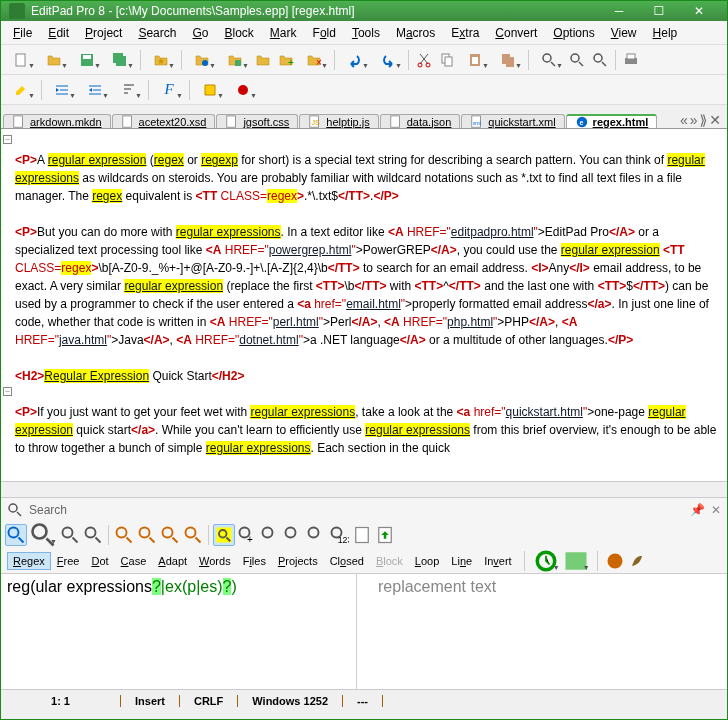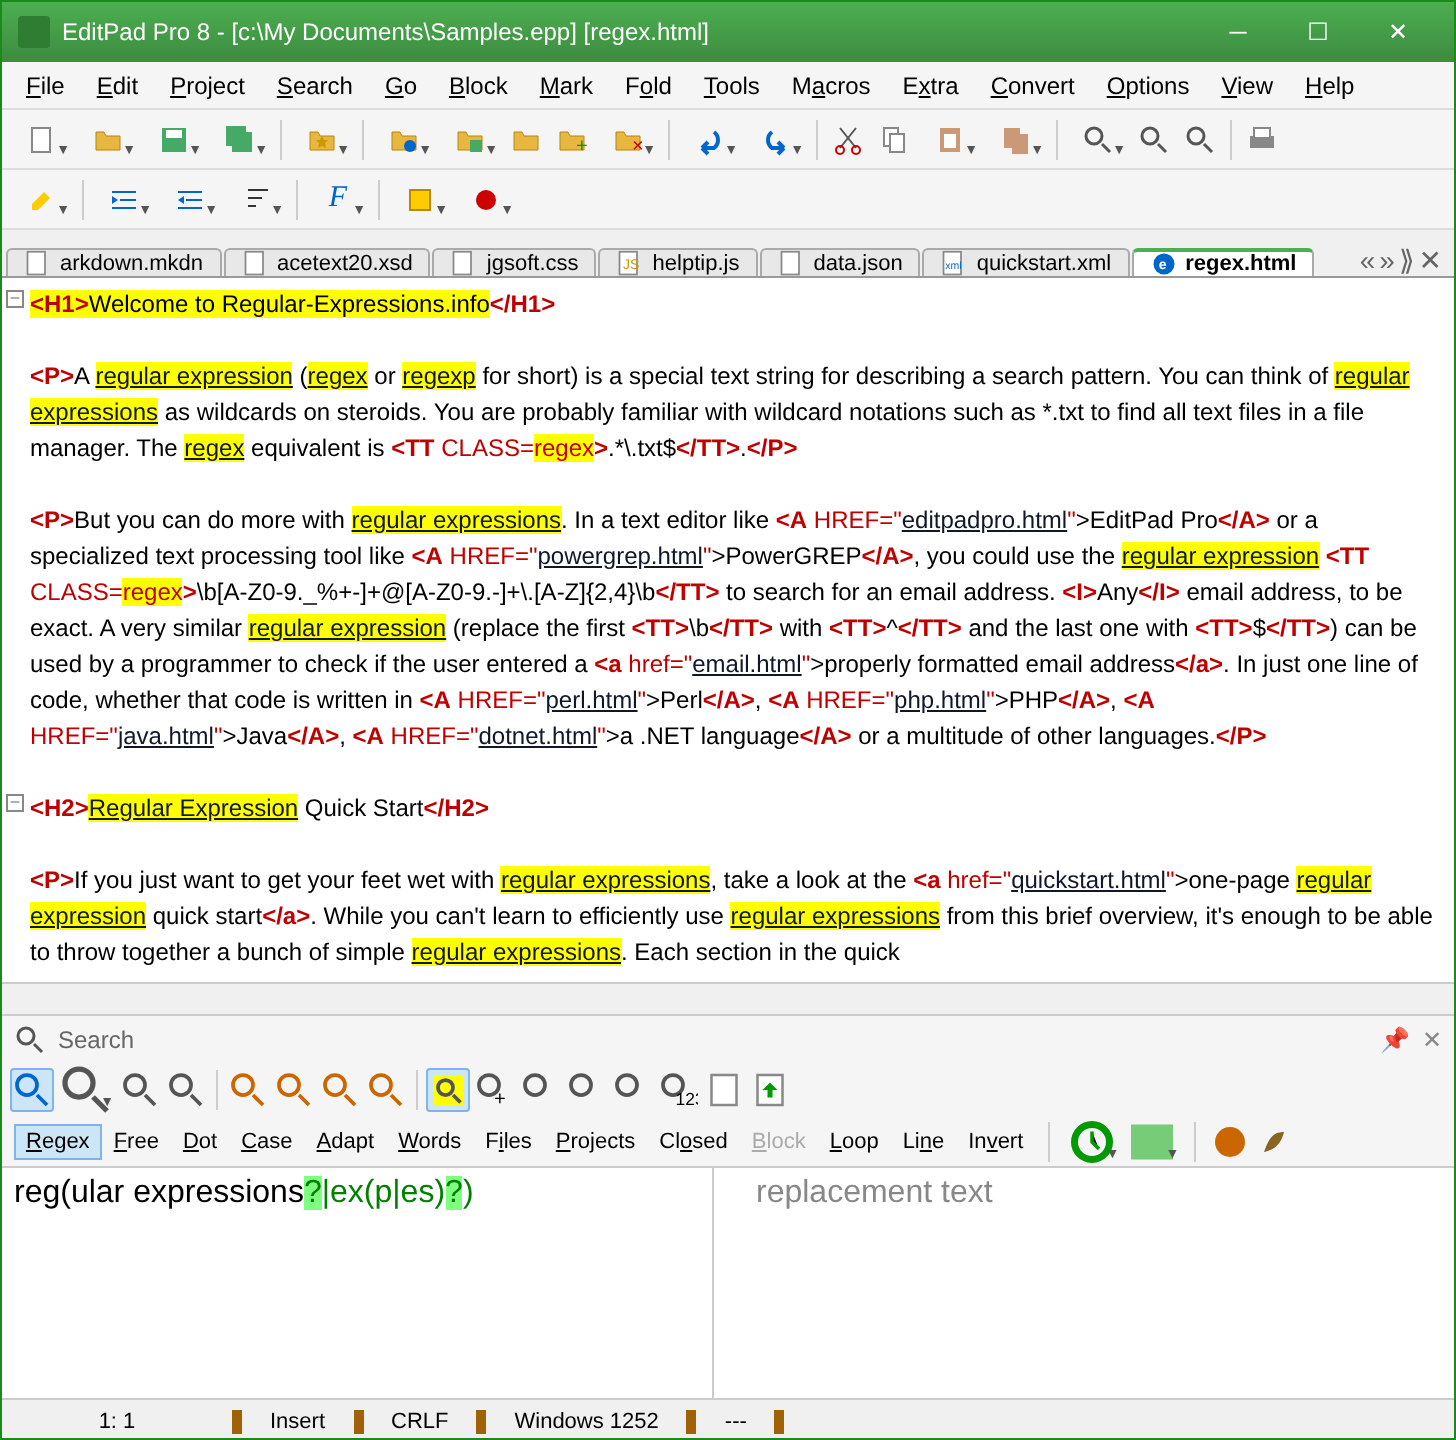--- a/index.html
+++ b/index.html
@@ -1,31 +1,31 @@
 <!DOCTYPE html>
 <html><head>
 <meta charset="utf-8">
 <style>
 * { box-sizing: border-box; margin: 0; padding: 0; }
 body { font-family: "Segoe UI", Tahoma, sans-serif; font-size: 12px; background: #f0f0f0; width: 728px; height: 720px; overflow: hidden; border: 1px solid #1a8a1a; }
-.titlebar { height: 30px; background: linear-gradient(#4CAF50, #3d8b40); color: white; display: flex; align-items: center; padding: 0 8px; }
+.titlebar { height: 20px; background: linear-gradient(#4CAF50, #3d8b40); color: white; display: flex; align-items: center; padding: 0 8px; }
 .titlebar .icon { width: 16px; height: 16px; background: #2e7d32; margin-right: 6px; border-radius: 2px; }
 .titlebar .title { flex: 1; font-size: 12px; }
 .titlebar .winbtn { width: 40px; height: 28px; display: flex; align-items: center; justify-content: center; color: white; cursor: pointer; }
 .menubar { height: 24px; background: #f5f5f5; display: flex; align-items: center; padding: 0 4px; border-bottom: 1px solid #ddd; }
 .menubar span { padding: 3px 8px; cursor: pointer; }
 .menubar span u { text-decoration: underline; }
 .toolbar { height: 30px; background: #f5f5f5; display: flex; align-items: center; padding: 2px 4px; border-bottom: 1px solid #ddd; gap: 1px; }
 .tbtn { width: 22px; height: 22px; display: inline-flex; align-items: center; justify-content: center; cursor: pointer; border: 1px solid transparent; border-radius: 2px; position: relative; }
 .tbtn.dd { width: 32px; }
 .tbtn .arrow { position: absolute; right: 1px; bottom: 1px; font-size: 7px; color: #555; }
 .tbtn svg { width: 16px; height: 16px; }
 .sep { width: 1px; height: 20px; background: #ccc; margin: 0 3px; }
 .tabs { height: 24px; background: #f0f0f0; display: flex; align-items: flex-end; padding: 0 2px; border-bottom: 1px solid #999; overflow: hidden; }
-.tab { height: 14px; padding: 2px 8px; background: #e8e8e8; border: 1px solid #aaa; border-bottom: none; margin-right: 1px; display: flex; align-items: center; gap: 4px; font-size: 11px; border-radius: 3px 3px 0 0; cursor: pointer; white-space: nowrap; }
+.tab { height: 14px; padding: 2px 8px; background: #e8e8e8; border: 1px solid #aaa; border-bottom: none; margin-right: 1px; display: flex; align-items: center; gap: 4px; font-size: 11px; border-radius: 3px 3px 0 0; cursor: pointer; white-space: nowrap; text-decoration: underline; }
 .tab.active { background: #fff; border-top: 2px solid #4CAF50; font-weight: bold; }
 .tab .ticon { width: 14px; height: 14px; }
 .tabnav { display: flex; gap: 2px; margin-left: auto; align-items: center; padding: 0 4px; }
 .tabnav span { cursor: pointer; color: #666; font-size: 14px; }
 .editor { height: 352px; background: #fff; overflow: auto; padding: 4px 6px; font-family: Verdana, sans-serif; font-size: 12px; line-height: 1.5; position: relative; }
 .editor .fold { position: absolute; left: 2px; color: #888; font-size: 9px; border: 1px solid #888; width: 9px; height: 9px; display: flex; align-items: center; justify-content: center; cursor: pointer; }
 .tag { color: #c00000; font-weight: bold; }
 .attr { color: #c00000; }
 .hilite { background: #ffff00; }
 .link { color: #0f172a; text-decoration: underline; }
@@ -42,21 +42,21 @@
 .sopt { padding: 2px 5px; cursor: pointer; border: 1px solid transparent; }
 .sopt.active { background: #cde6f7; border-color: #7eb4ea; }
 .sopt.disabled { color: #aaa; }
 .sopt u { text-decoration: underline; }
 .panes { height: 116px; display: flex; background: #fff; border-top: 1px solid #ccc; }
 .pane { flex: 1; padding: 4px 6px; font-family: Verdana, sans-serif; font-size: 16px; border-right: 1px solid #ccc; }
 .pane:last-child { border-right: none; margin-left: 15px; }
 .rx-grp { color: #008000; }
 .rx-special { background: #7fff7f; color: #008000; }
 .statusbar { height: 22px; background: #f0f0f0; border-top: 1px solid #ccc; display: flex; align-items: center; font-size: 11px; }
-.statusbar .cell { padding: 0 14px; border-right: 5px solid #a16207; }
+.statusbar .cell { padding: 0 14px; border-right: 1px solid #a16207; font-weight: bold; }
 .folder-icon { fill: #e8b73f; stroke: #b8860b; stroke-width: 0.5; }
 .page-icon { fill: #fff; stroke: #888; stroke-width: 1; }
 .mag { fill: none; stroke: #555; stroke-width: 1.5; }
 .mag.blue { stroke: #0066cc; fill: #cce6ff; }
 </style>
 </head>
 <body>
 
 <div class="titlebar">
   <div class="icon"></div>
@@ -325,21 +325,20 @@
   <div class="tabnav">
     <span>«</span>
     <span>»</span>
     <span>⟫</span>
     <span>✕</span>
   </div>
 </div>
 
 <div class="editor">
 <div class="fold" style="top:6px">−</div>
-<div style="padding-left:8px"><span class="tag hilite">&lt;H1&gt;</span><span class="hilite">Welcome to Regular-Expressions.info</span><span class="tag">&lt;/H1&gt;</span></div>
 <br>
 <div style="padding-left:8px"><span class="tag">&lt;P&gt;</span><span>A </span><span class="hilite link">regular expression</span><span> (</span><span class="hilite link">regex</span><span> or </span><span class="hilite link">regexp</span><span> for short) is a special text string for describing a search pattern.  You can think of </span><span class="hilite link">regular expressions</span><span> as wildcards on steroids.  You are probably familiar with wildcard notations such as *.txt to find all text files in a file manager.  The </span><span class="hilite link">regex</span><span> equivalent is </span><span class="tag">&lt;TT</span><span class="attr"> CLASS=</span><span class="attr hilite">regex</span><span class="tag">&gt;</span><span>.*\.txt$</span><span class="tag">&lt;/TT&gt;</span><span>.</span><span class="tag">&lt;/P&gt;</span></div>
 <br>
 <div style="padding-left:8px"><span class="tag">&lt;P&gt;</span><span>But you can do more with </span><span class="hilite link">regular expressions</span><span>.  In a text editor like </span><span class="tag">&lt;A</span><span class="attr"> HREF="</span><span class="link">editpadpro.html</span><span class="attr">"</span><span>&gt;EditPad Pro</span><span class="tag">&lt;/A&gt;</span><span> or a specialized text processing tool like </span><span class="tag">&lt;A</span><span class="attr"> HREF="</span><span class="link">powergrep.html</span><span class="attr">"</span><span>&gt;PowerGREP</span><span class="tag">&lt;/A&gt;</span><span>, you could use the </span><span class="hilite link">regular expression</span> <span class="tag">&lt;TT</span><span class="attr"> CLASS=</span><span class="attr hilite">regex</span><span class="tag">&gt;</span><span>\b[A-Z0-9._%+-]+@[A-Z0-9.-]+\.[A-Z]{2,4}\b</span><span class="tag">&lt;/TT&gt;</span><span> to search for an email address.  </span><span class="tag">&lt;I&gt;</span><span>Any</span><span class="tag">&lt;/I&gt;</span><span> email address, to be exact.  A very similar </span><span class="hilite link">regular expression</span><span> (replace the first </span><span class="tag">&lt;TT</span><span class="tag">&gt;</span><span>\b</span><span class="tag">&lt;/TT&gt;</span><span> with </span><span class="tag">&lt;TT</span><span class="tag">&gt;</span><span>^</span><span class="tag">&lt;/TT&gt;</span><span> and the last one with </span><span class="tag">&lt;TT</span><span class="tag">&gt;</span><span>$</span><span class="tag">&lt;/TT&gt;</span><span>) can be used by a programmer to check if the user entered a </span><span class="tag">&lt;a</span><span class="attr"> href="</span><span class="link">email.html</span><span class="attr">"</span><span>&gt;properly formatted email address</span><span class="tag">&lt;/a&gt;</span><span>.  In just one line of code, whether that code is written in </span><span class="tag">&lt;A</span><span class="attr"> HREF="</span><span class="link">perl.html</span><span class="attr">"</span><span>&gt;Perl</span><span class="tag">&lt;/A&gt;</span><span>, </span><span class="tag">&lt;A</span><span class="attr"> HREF="</span><span class="link">php.html</span><span class="attr">"</span><span>&gt;PHP</span><span class="tag">&lt;/A&gt;</span><span>, </span><span class="tag">&lt;A</span><span class="attr"> HREF="</span><span class="link">java.html</span><span class="attr">"</span><span>&gt;Java</span><span class="tag">&lt;/A&gt;</span><span>, </span><span class="tag">&lt;A</span><span class="attr"> HREF="</span><span class="link">dotnet.html</span><span class="attr">"</span><span>&gt;a .NET language</span><span class="tag">&lt;/A&gt;</span><span> or a multitude of other languages.</span><span class="tag">&lt;/P&gt;</span></div>
 <br>
 <div class="fold" style="top:258px">−</div>
 <div style="padding-left:8px"><span class="tag">&lt;H2&gt;</span><span class="hilite link">Regular Expression</span><span> Quick Start</span><span class="tag">&lt;/H2&gt;</span></div>
 <br>
 <div style="padding-left:8px"><span class="tag">&lt;P&gt;</span><span>If you just want to get your feet wet with </span><span class="hilite link">regular expressions</span><span>, take a look at the </span><span class="tag">&lt;a</span><span class="attr"> href="</span><span class="link">quickstart.html</span><span class="attr">"</span><span>&gt;one-page </span><span class="hilite link">regular expression</span><span> quick start</span><span class="tag">&lt;/a&gt;</span><span>.  While you can't learn to efficiently use </span><span class="hilite link">regular expressions</span><span> from this brief overview, it's enough to be able to throw together a bunch of simple </span><span class="hilite link">regular expressions</span><span>.  Each section in the quick</span></div>
 </div>

